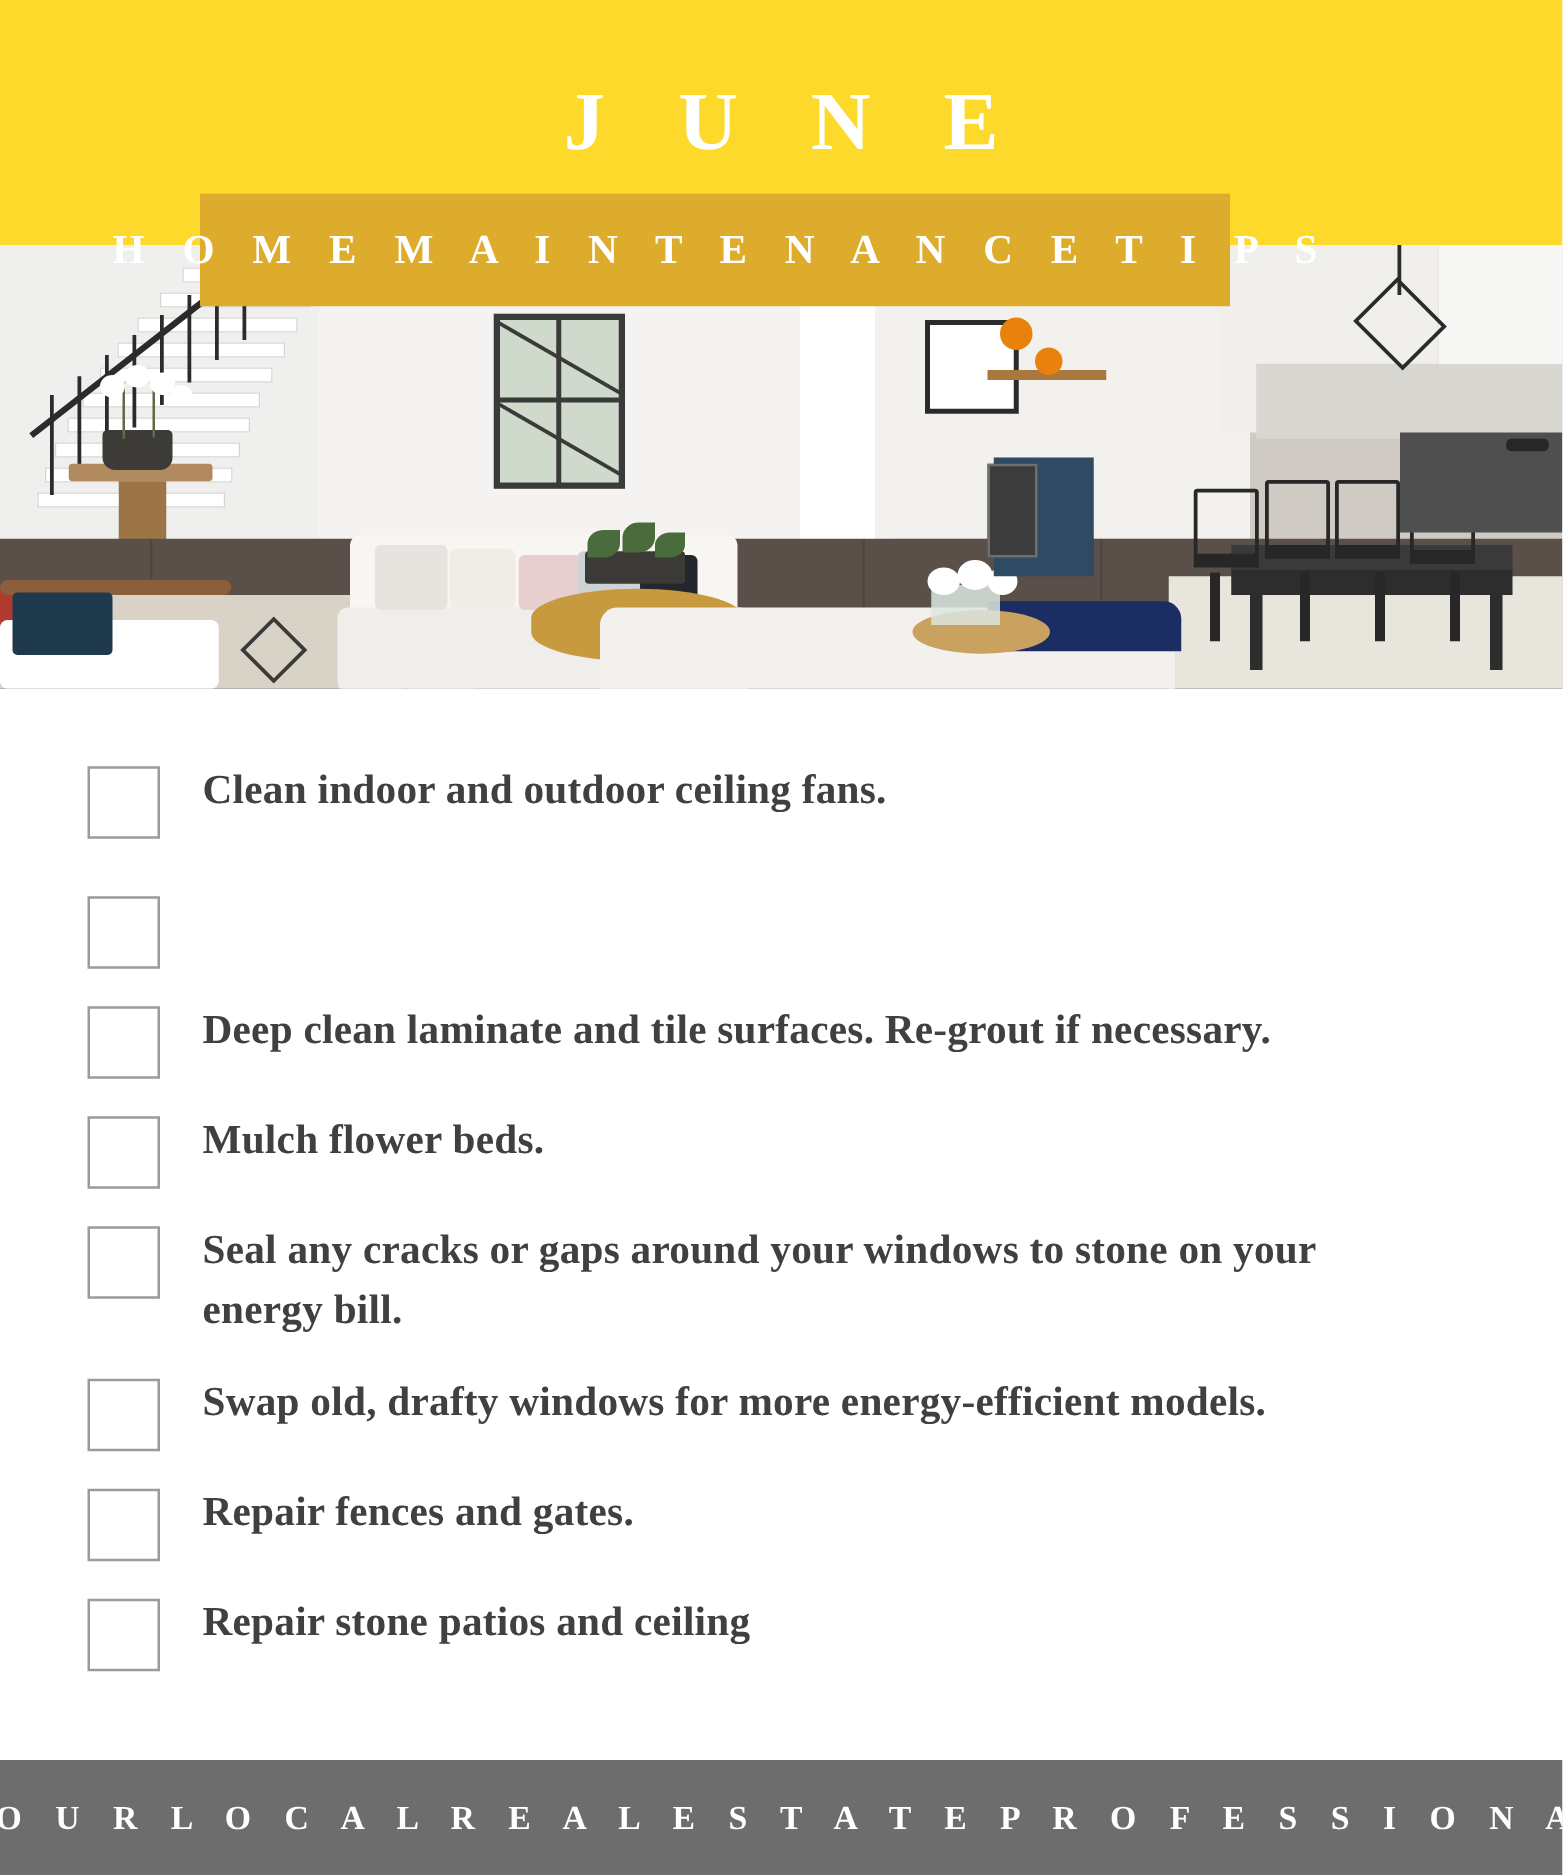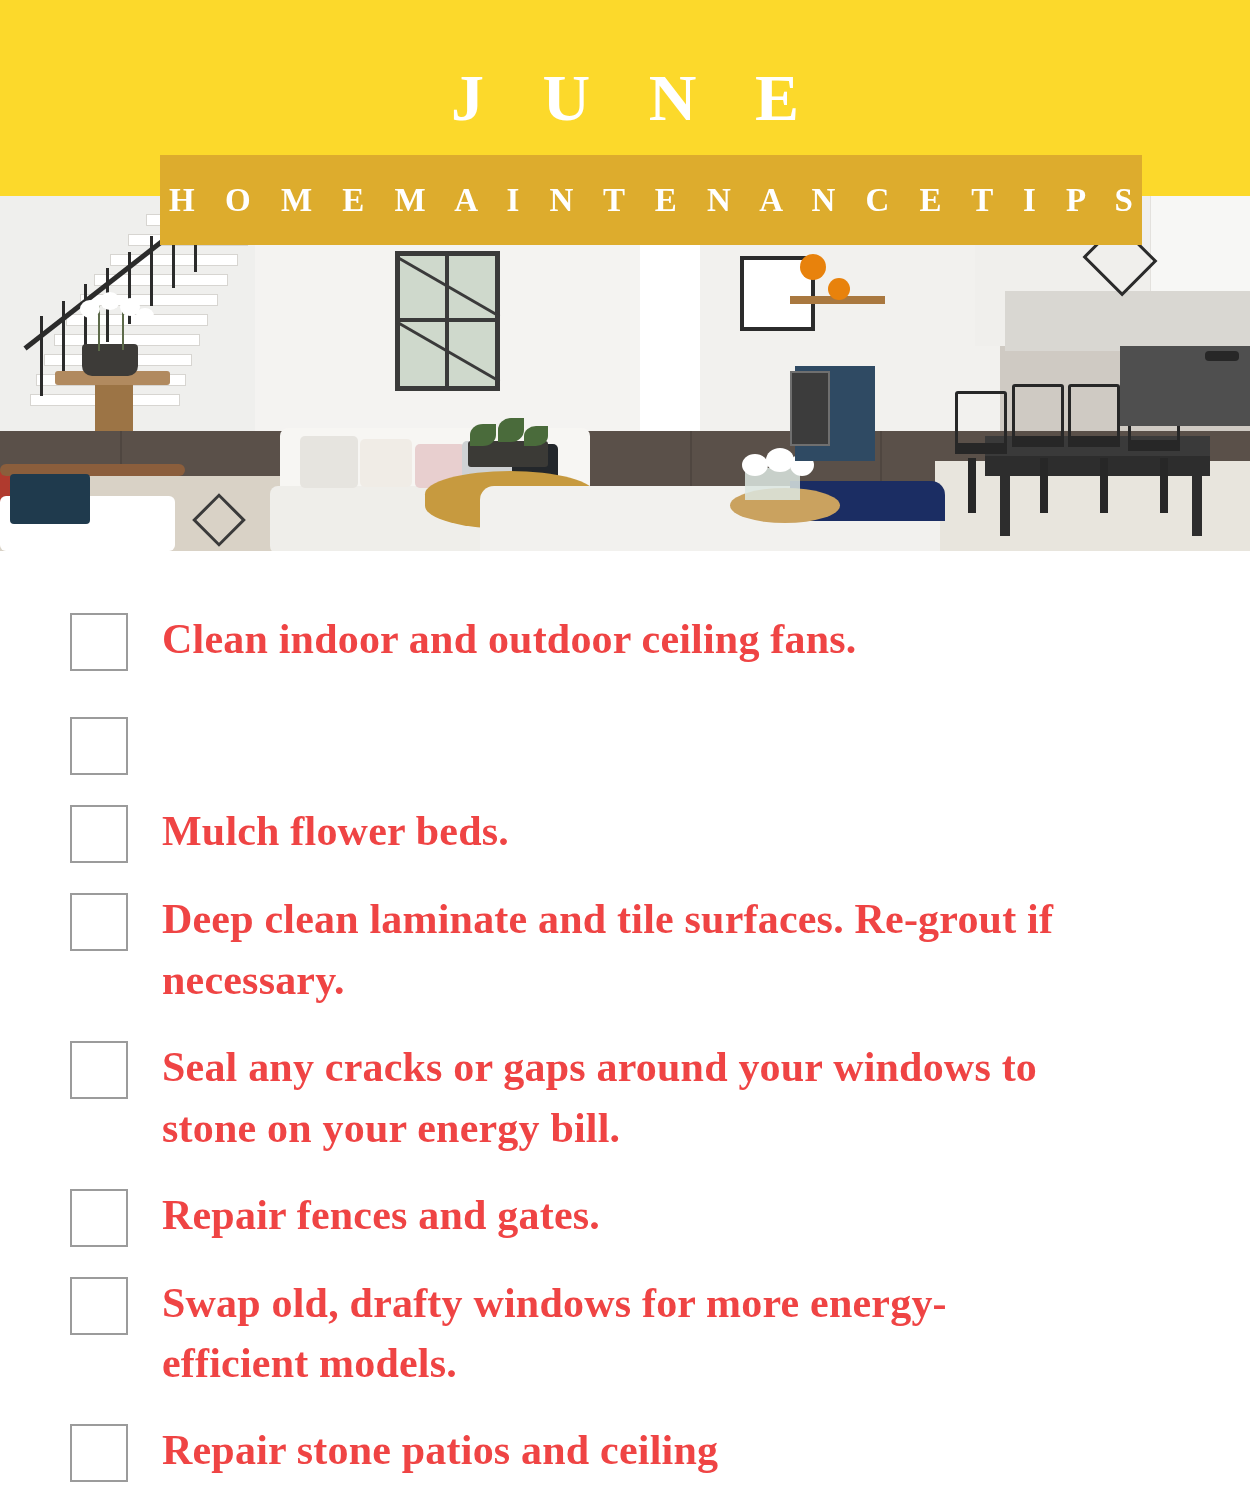--- a/index.html
+++ b/index.html
@@ -36,21 +36,21 @@
     font-weight: bold;
     letter-spacing: 21px;
     text-indent: 21px;
     line-height: 196px;
     font-family: "Liberation Serif", serif;
   }
   .subtitle-band {
     position: absolute;
     left: 160px;
     top: 155px;
-    width: 982px;
+    width: 824px;
     height: 90px;
     background: #ddac2d;
     z-index: 5;
     display: flex;
     align-items: center;
     justify-content: center;
   }
   .subtitle-text {
     color: #ffffff;
     font-size: 33px;
@@ -164,23 +164,23 @@
     width: 58px;
     height: 58px;
     border: 2px solid #9b9b9b;
     background: #ffffff;
     margin-right: 34px;
     margin-top: 4px;
   }
   .check-text {
     font-family: "Liberation Serif", serif;
     font-weight: bold;
-    font-size: 42px;
+    font-size: 33px;
     line-height: 1.45;
-    color: #ef4444;
+    color: #404040;
     max-width: 925px;
     letter-spacing: .2px;
   }
 
   
   .footer {
     flex: none;
     width: 100%;
     height: 92px;
     background: #6d6d6d;
@@ -341,41 +341,41 @@
       <div class="checkbox"></div>
       <div class="check-text">Clean indoor and outdoor ceiling fans.</div>
     </div>
 
     <div class="check-row">
       <div class="checkbox"></div>
     </div>
 
     <div class="check-row">
       <div class="checkbox"></div>
+      <div class="check-text">Deep clean laminate and tile surfaces. Re-grout if necessary.</div>
+    </div>
+
+    <div class="check-row">
+      <div class="checkbox"></div>
       <div class="check-text">Mulch flower beds.</div>
     </div>
 
     <div class="check-row">
       <div class="checkbox"></div>
-      <div class="check-text">Deep clean laminate and tile surfaces. Re-grout if necessary.</div>
-    </div>
-
-    <div class="check-row">
-      <div class="checkbox"></div>
       <div class="check-text">Seal any cracks or gaps around your windows to stone on your energy bill.</div>
     </div>
 
     <div class="check-row">
       <div class="checkbox"></div>
+      <div class="check-text">Swap old, drafty windows for more energy-efficient models.</div>
+    </div>
+
+    <div class="check-row">
+      <div class="checkbox"></div>
       <div class="check-text">Repair fences and gates.</div>
-    </div>
-
-    <div class="check-row">
-      <div class="checkbox"></div>
-      <div class="check-text">Swap old, drafty windows for more energy-efficient models.</div>
     </div>
 
     <div class="check-row">
       <div class="checkbox"></div>
       <div class="check-text">Repair stone patios and ceiling</div>
     </div>
 
   </div>
 
   <div class="footer">

